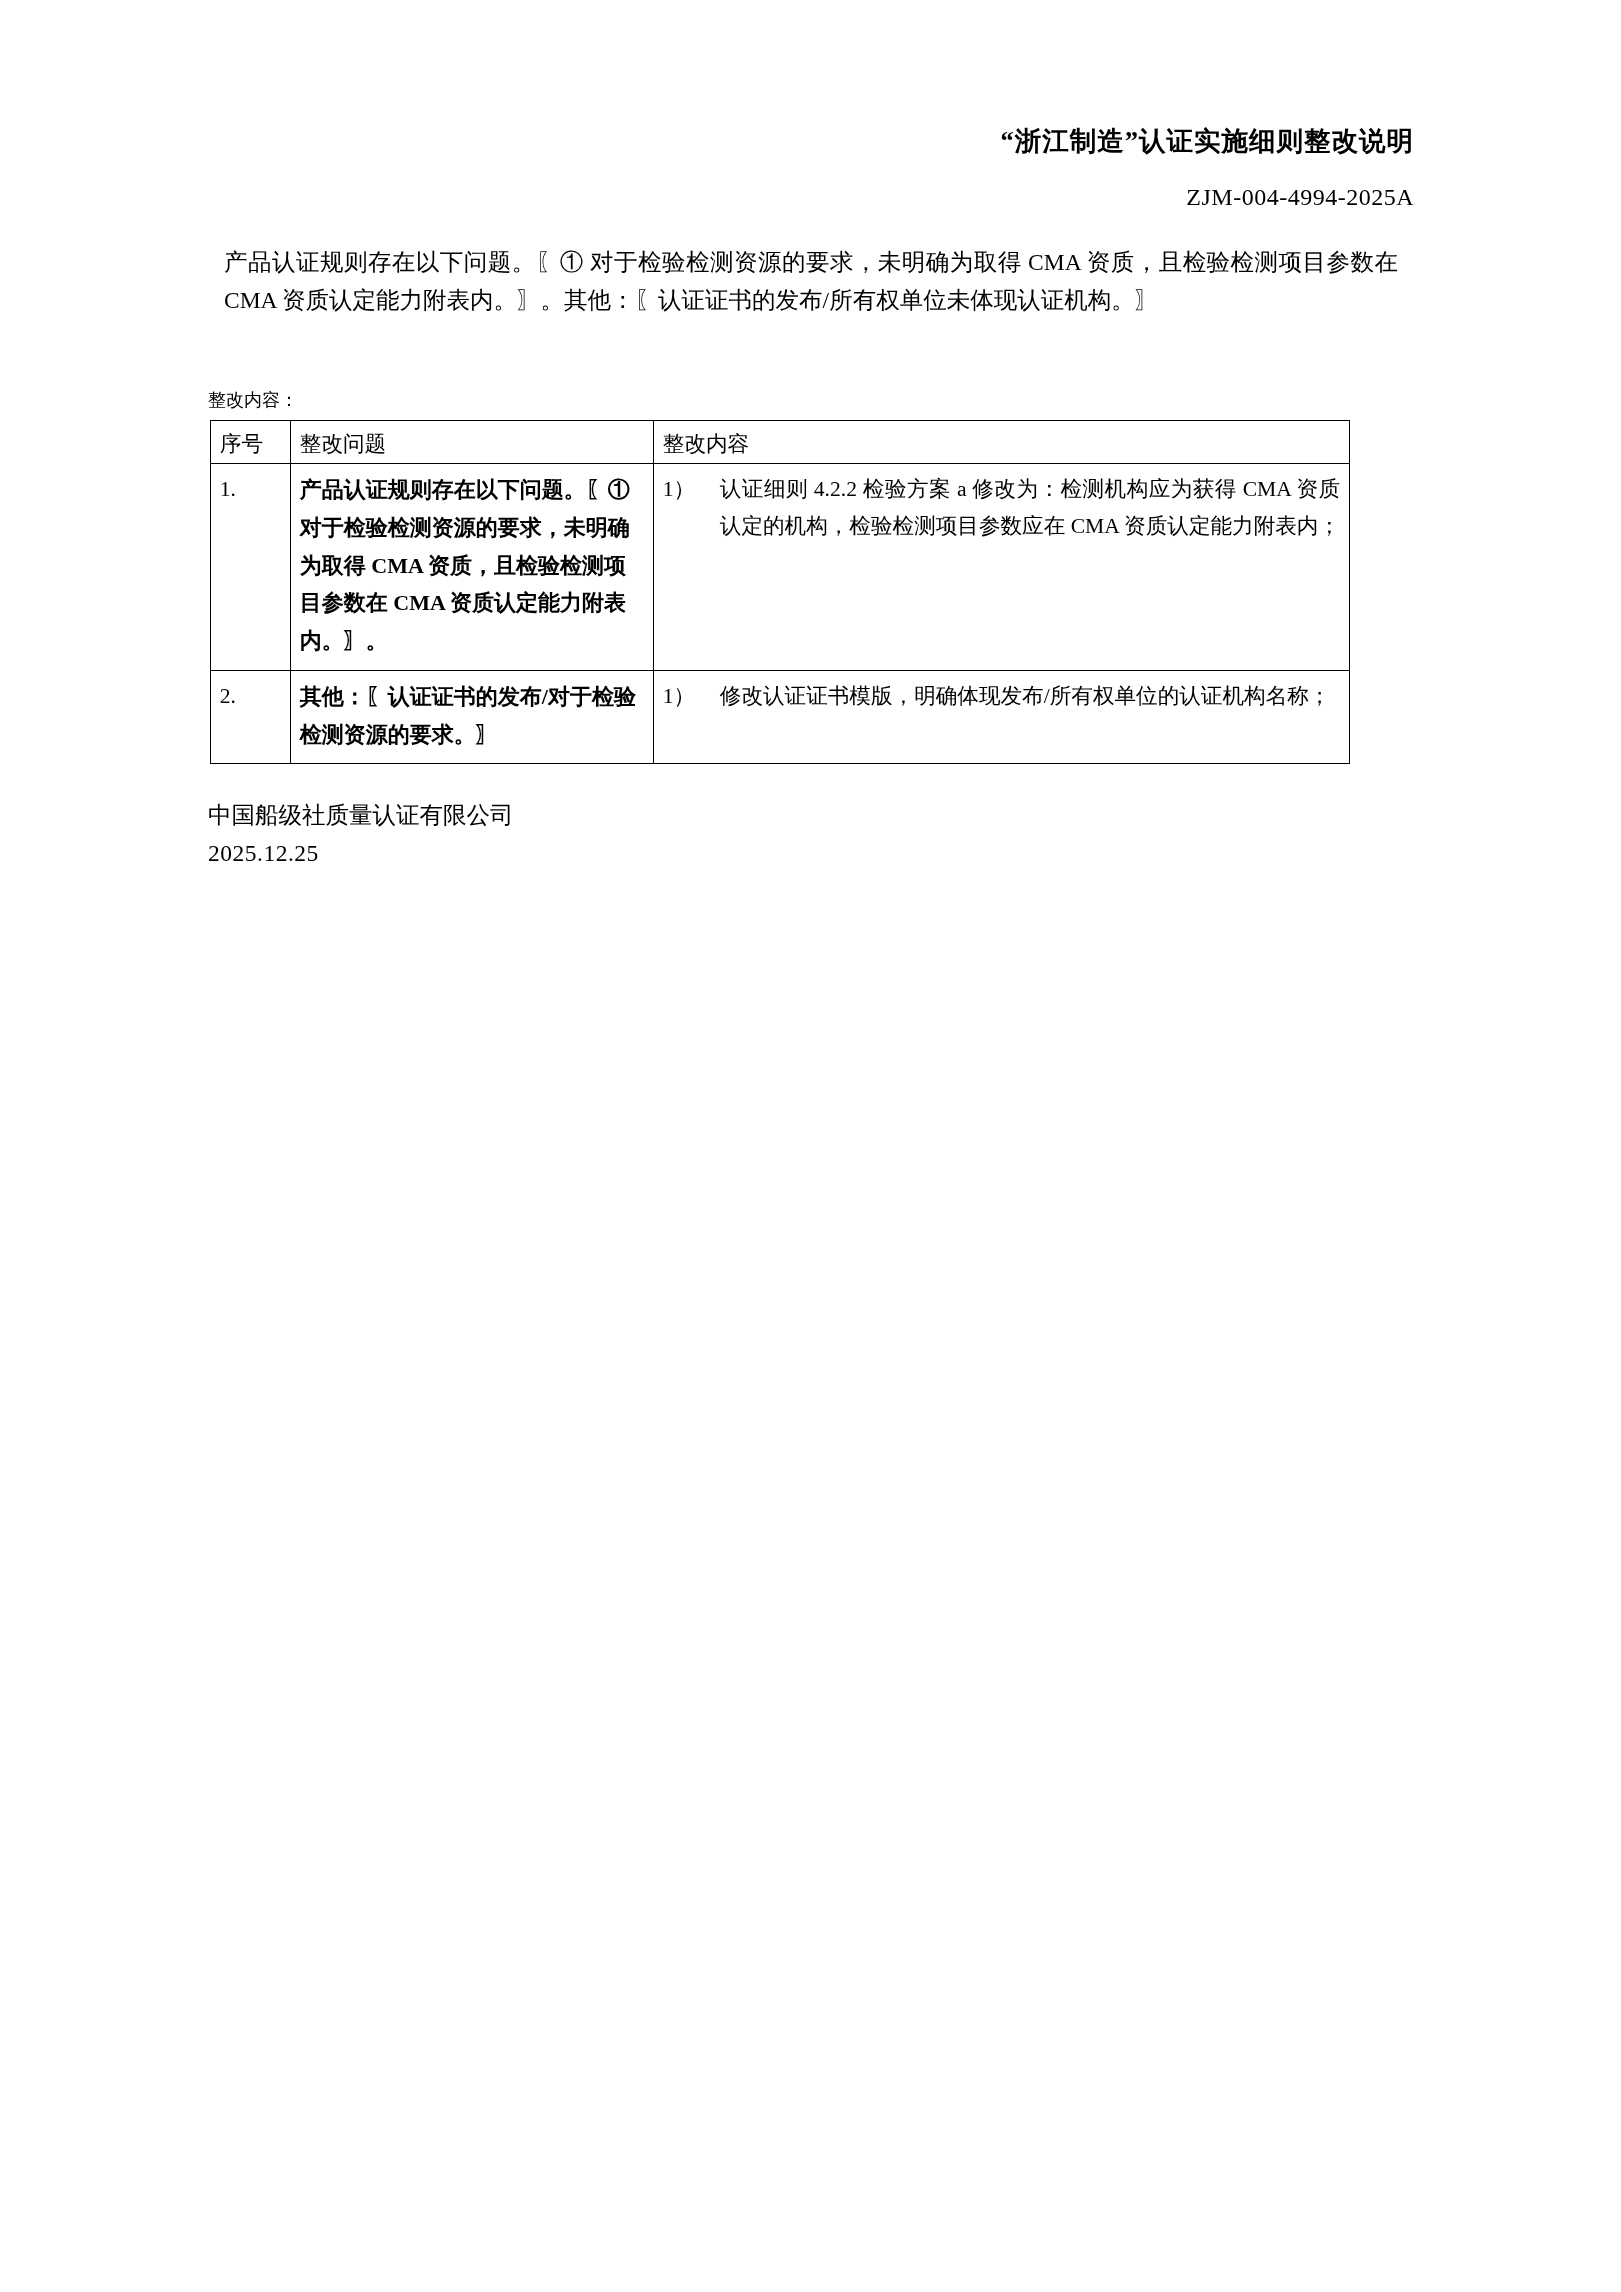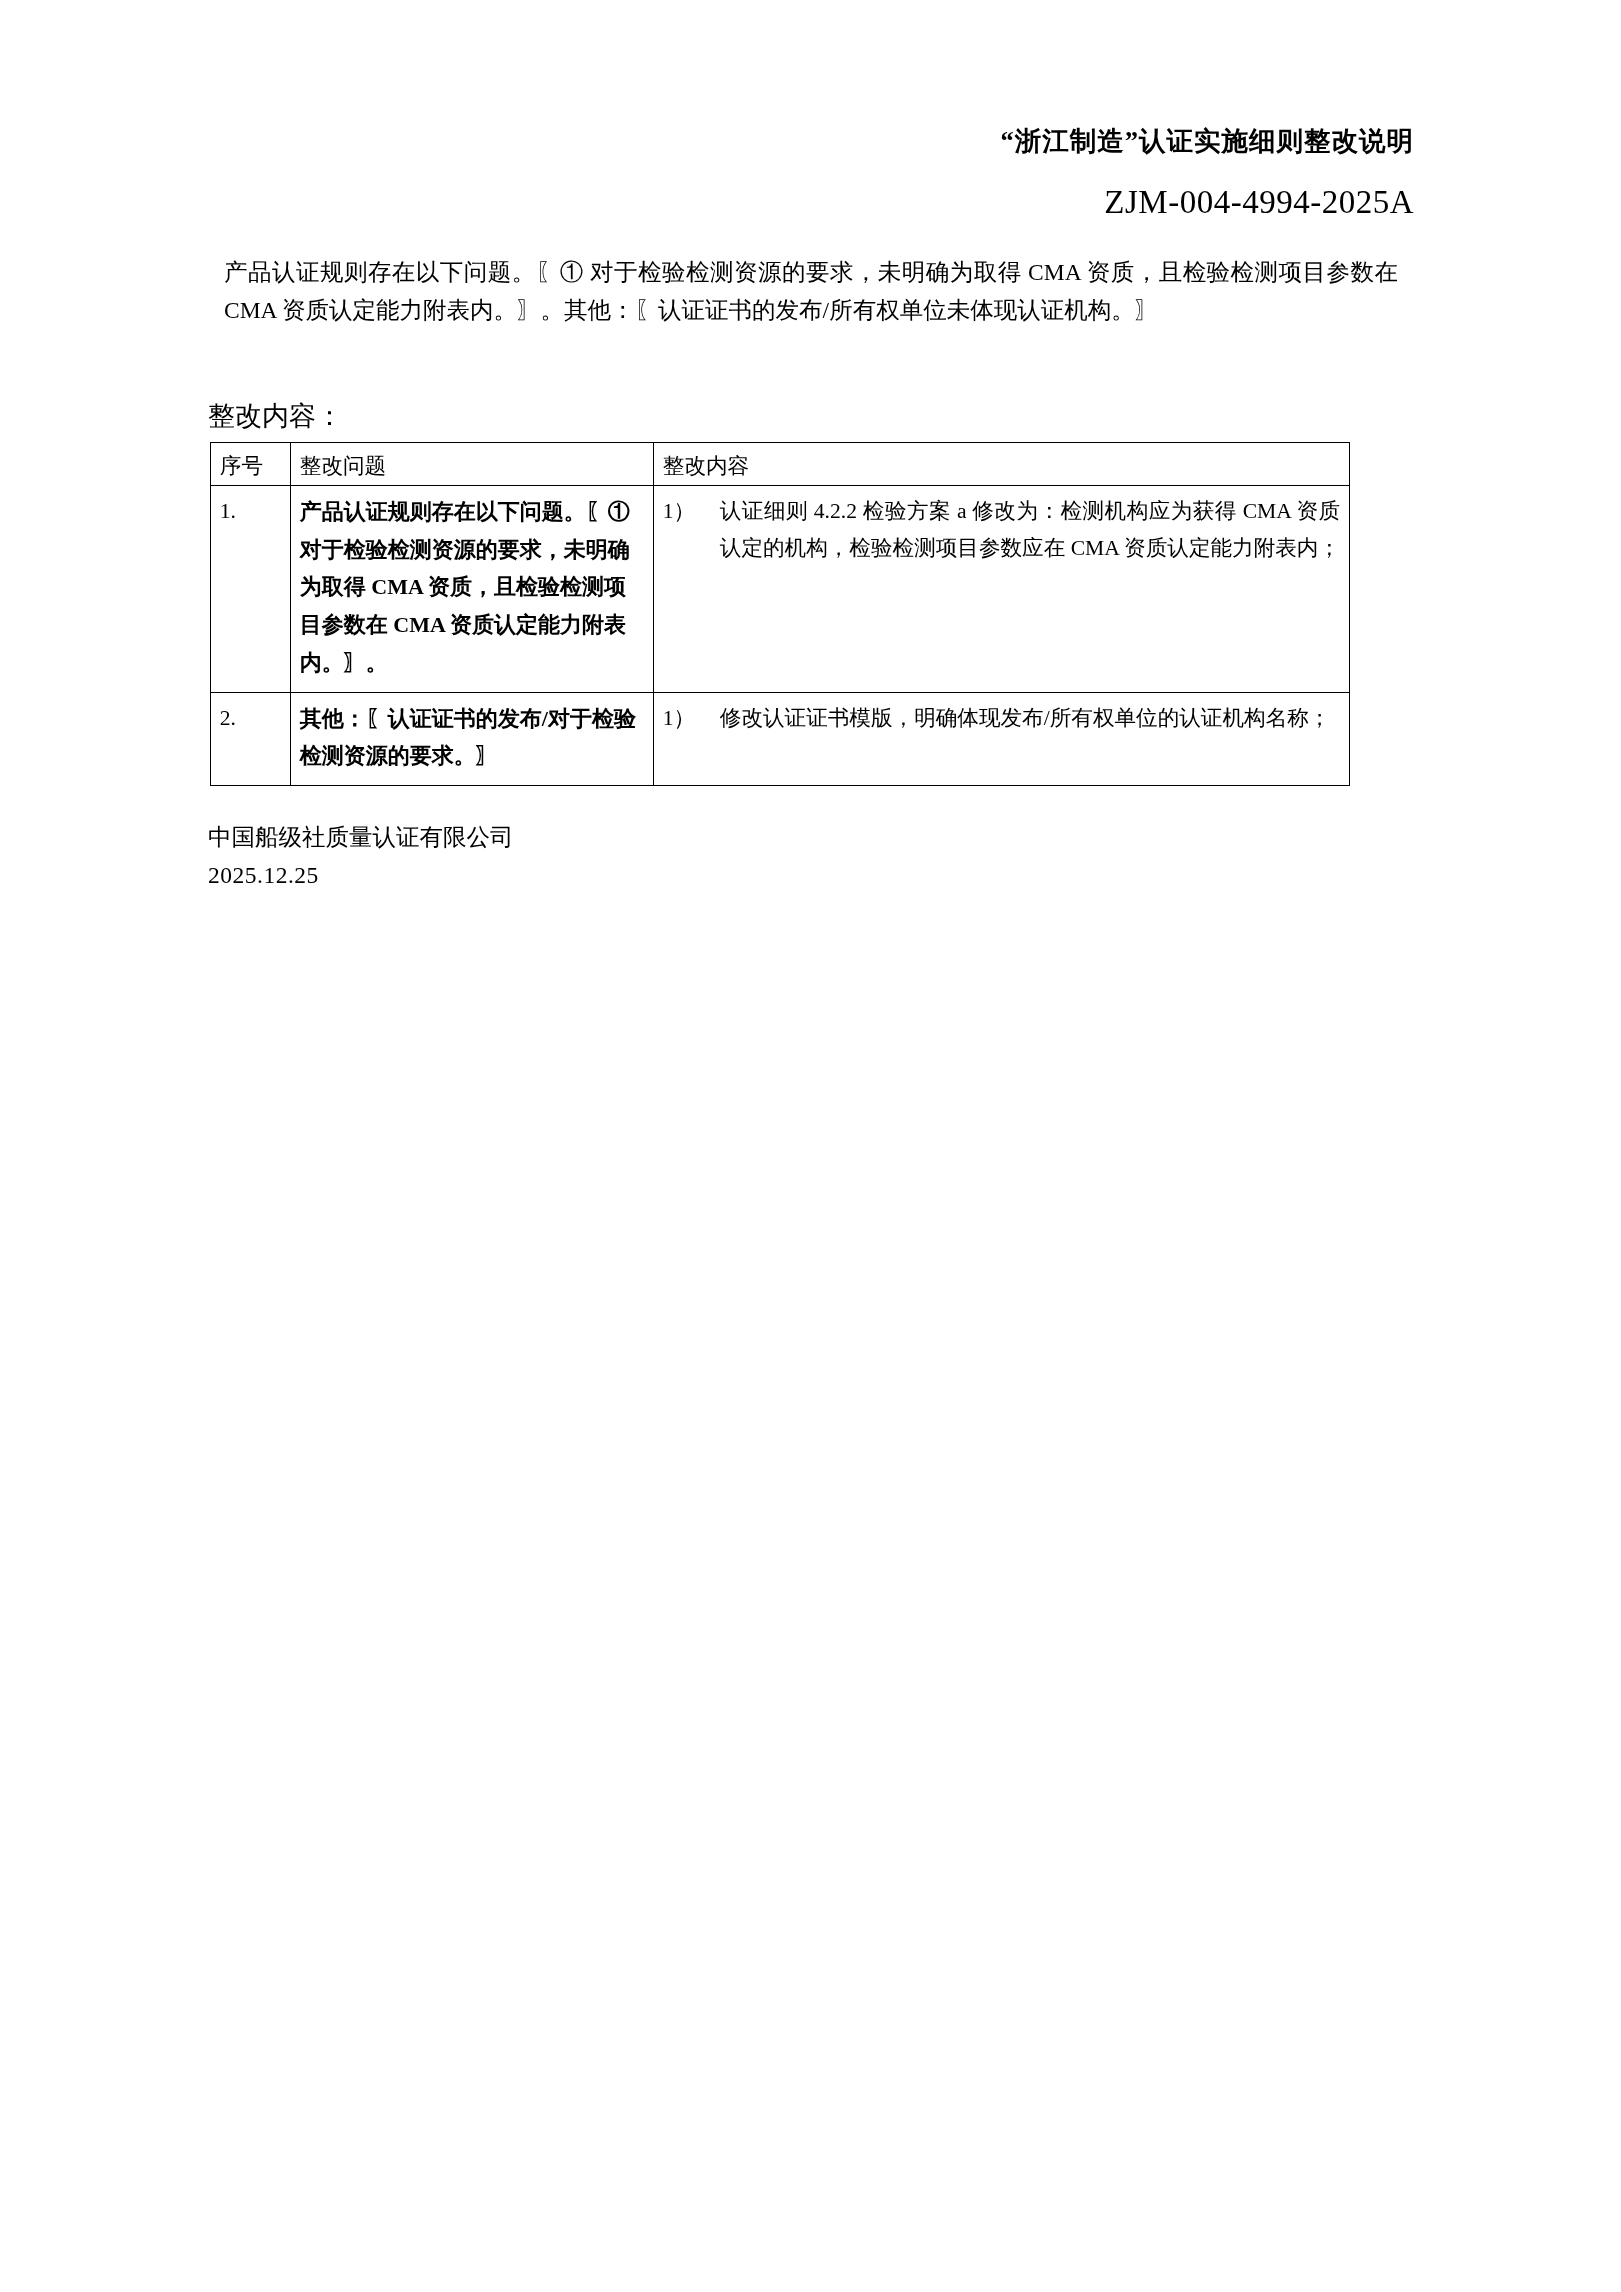--- a/index.html
+++ b/index.html
@@ -37,39 +37,39 @@
     margin-bottom: 27.4px;
   }
   .doc-subtitle {
     font-size: 26.5px;
     font-weight: bold;
     letter-spacing: 1px;
     line-height: 1.1;
     margin-bottom: 29px;
   }
   .doc-code {
-    font-size: 33px;
+    font-size: 24px;
     letter-spacing: 0.5px;
     line-height: 1.1;
     margin-bottom: 33px;
   }
   .section-label {
     font-size: 23.5px;
     line-height: 1.55;
     margin: 0 0 2px 0;
   }
   .para {
     font-size: 23.5px;
     line-height: 1.62;
     text-align: justify;
     margin: 16px;
   }
   .spacer-1 { height: 53px; }
   .label-2 {
-    font-size: 27px;
+    font-size: 18px;
     margin: 0 0 7.8px 0;
   }
   table.fix-table {
     border-collapse: collapse;
     width: 1139px;
     margin-left: 2px;
     table-layout: fixed;
   }
   table.fix-table td, table.fix-table th {
     border: 1px solid #000000;

